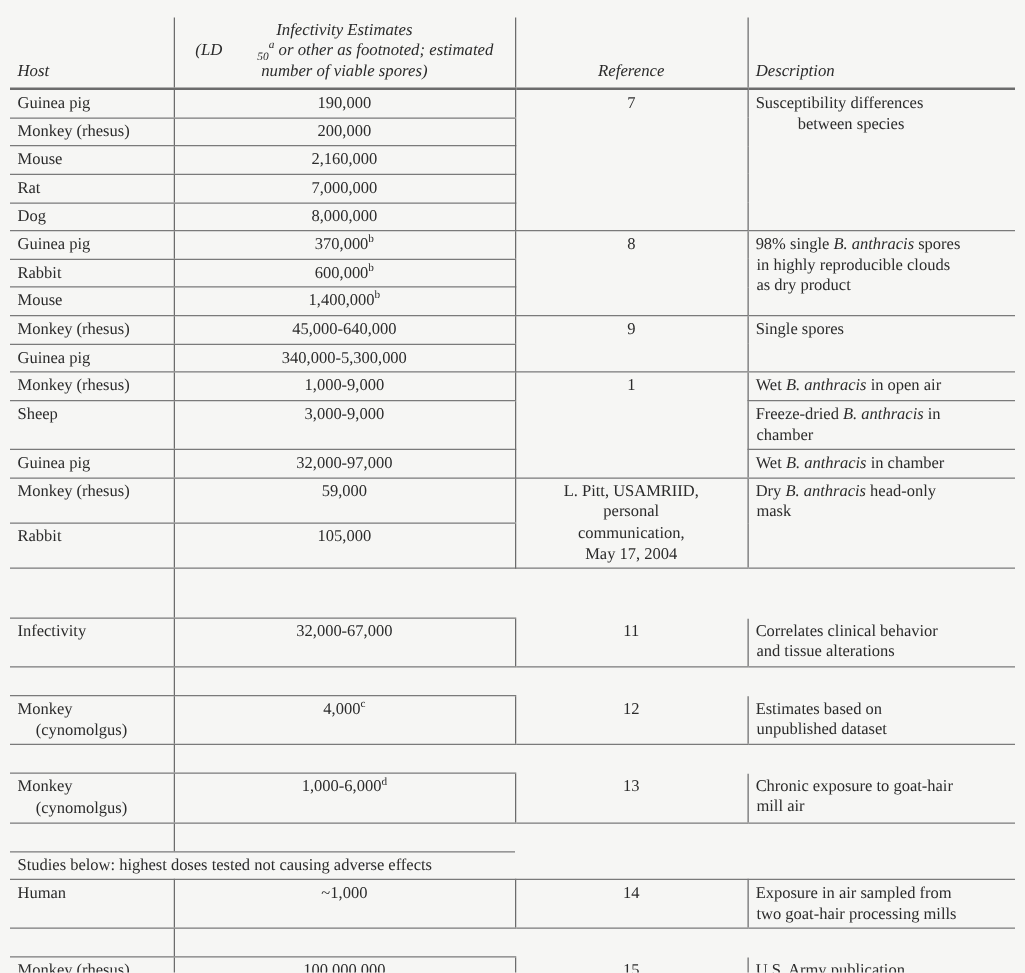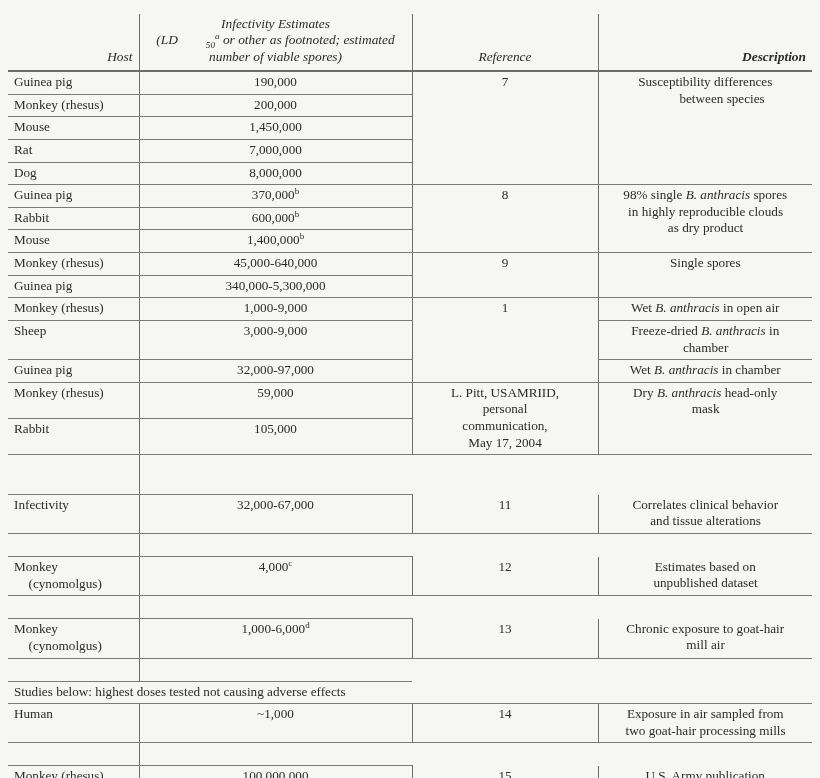--- a/index.html
+++ b/index.html
@@ -35,35 +35,35 @@
 
   thead th {
     font-weight: normal;
     font-style: italic;
     vertical-align: bottom;
     padding: 2px 6px 5px 6px;
     font-size: 13.4px;
     border-bottom: 2px solid #6c6c6c;
     line-height: 1.22;
   }
-  th.host-h  { text-align: right; }
+  th.host-h  { text-align: left; }
   th.est-h   { text-align: center; border-left: 1.5px solid #6c6c6c; }
   th.ref-h   { text-align: center; border-left: 1.5px solid #6c6c6c; }
-  th.desc-h  { text-align: right; border-left: 1.5px solid #6c6c6c; font-weight: bold; }
+  th.desc-h  { text-align: left; border-left: 1.5px solid #6c6c6c; }
 
   tbody td {
     vertical-align: top;
     padding: 2px 6px 3px 6px;
     line-height: 1.26;
     border-bottom: 1.5px solid #7a7a7a;
   }
   td.host  { text-align: left; }
   td.est   { text-align: center; border-left: 1.5px solid #6c6c6c; }
   td.ref   { text-align: center; border-left: 1.5px solid #6c6c6c; }
-  td.desc  { text-align: center;   border-left: 1.5px solid #6c6c6c; }
+  td.desc  { text-align: left;   border-left: 1.5px solid #6c6c6c; }
 
   .hang {
     padding-left: 1.05em;
     text-indent: -1.05em;
   }
   .sci { font-style: italic; }
   sup {
     font-size: 0.68em;
     vertical-align: super;
     line-height: 0;
@@ -122,21 +122,21 @@
         <tr>
           <td class="host">
             <div>Monkey (rhesus)</div>
           </td>
           <td class="est"><span>200,000</span></td>
         </tr>
         <tr>
           <td class="host">
             <div>Mouse</div>
           </td>
-          <td class="est"><span>1,450,000</span></td>
+          <td class="est"><span>2,160,000</span></td>
         </tr>
         <tr>
           <td class="host">
             <div>Rat</div>
           </td>
           <td class="est"><span>7,000,000</span></td>
         </tr>
         <tr>
           <td class="host">
             <div>Dog</div>

